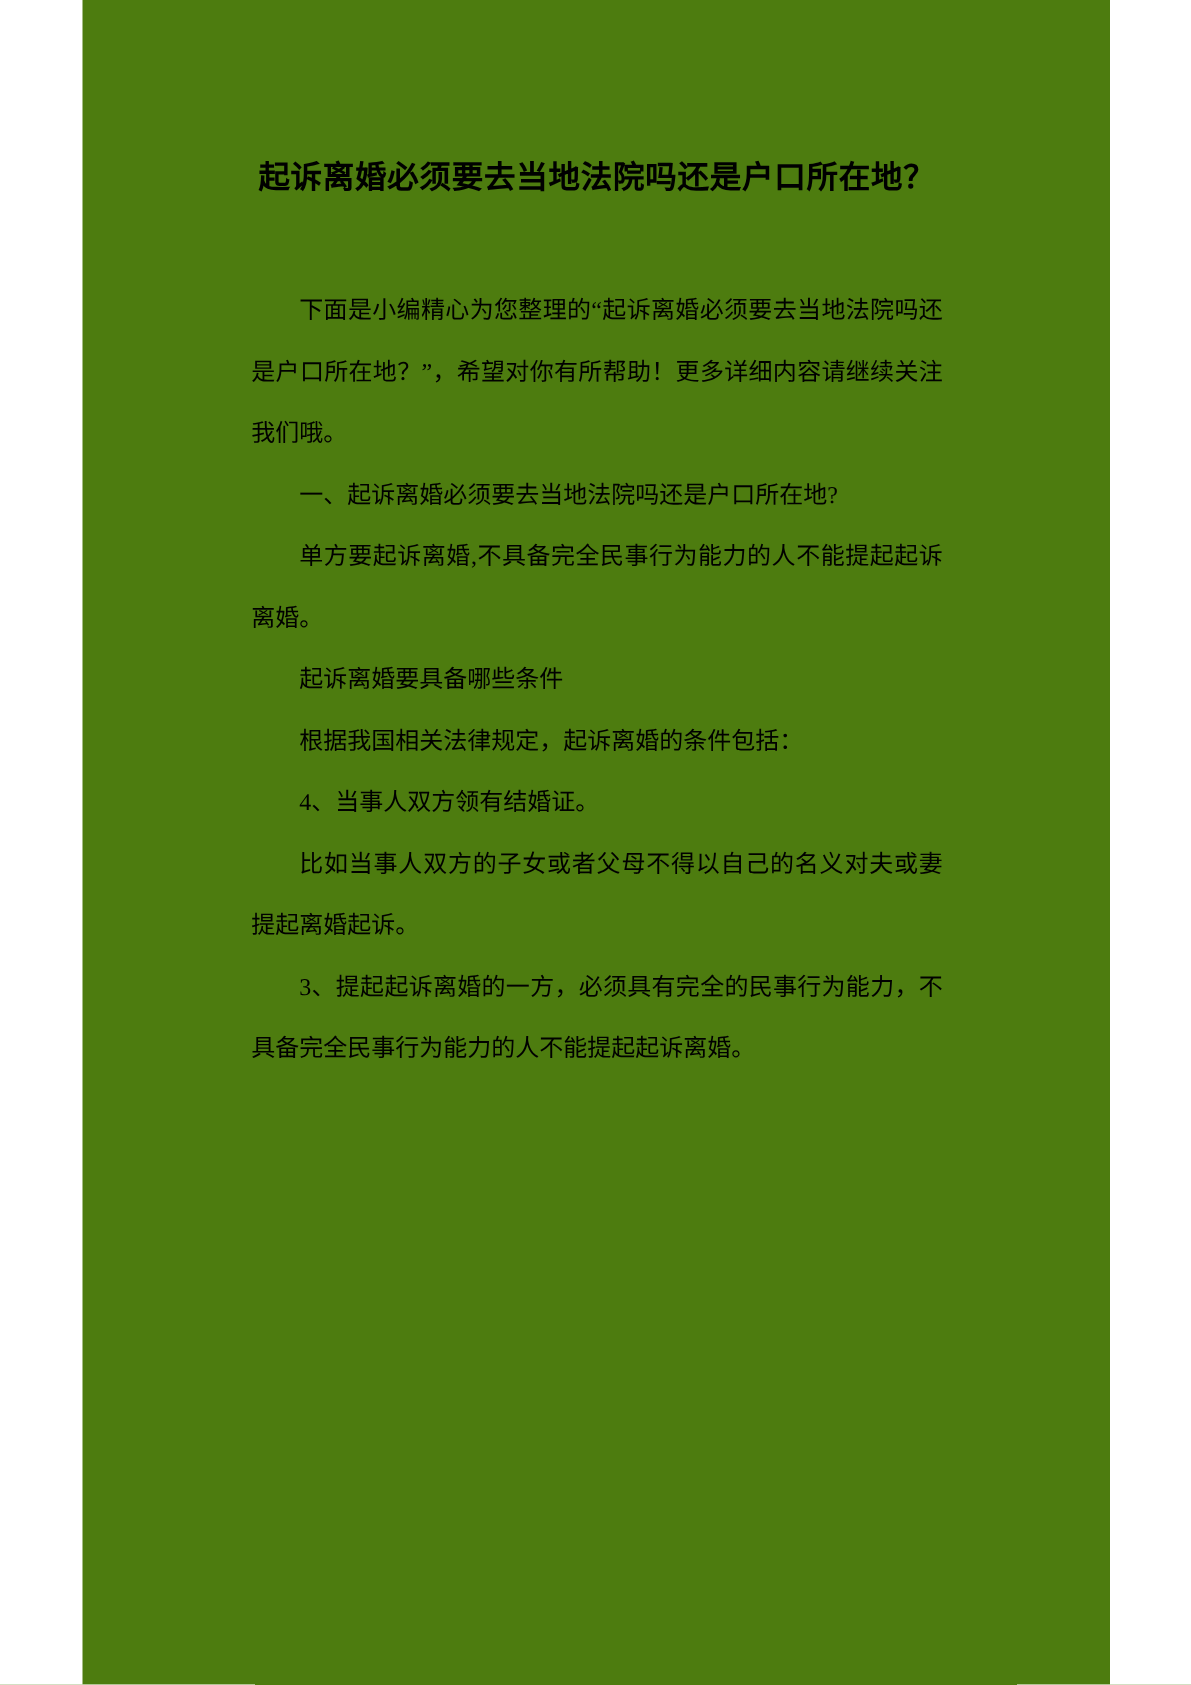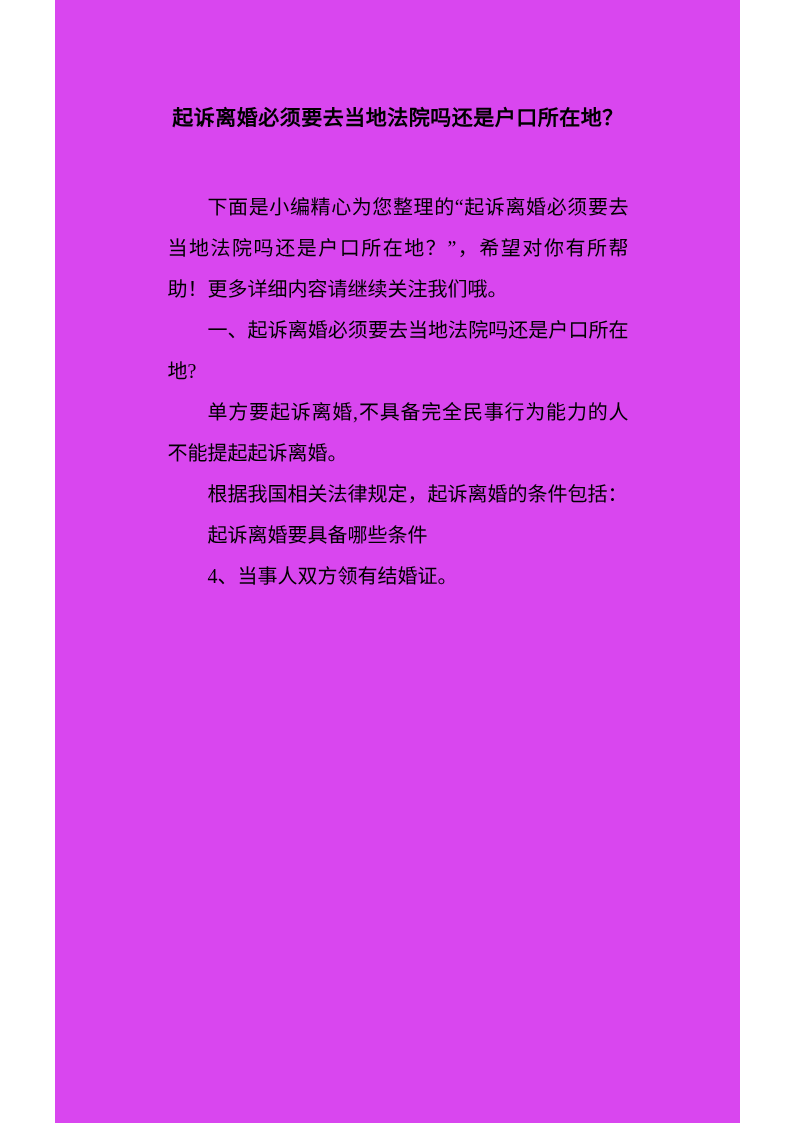--- a/index.html
+++ b/index.html
@@ -6,48 +6,50 @@
       margin: 0;
       padding: 0;
       background: #ffffff;
     }
     .page {
       position: relative;
       width: 685px;
       height: 1123px;
       margin: 0 auto;
       box-sizing: border-box;
-      background: #d946ef;
+      background: #4d7c0f;
       color: #000000;
       padding: 96px 111px 0 113px;
       font-family: "Liberation Serif", "DejaVu Serif", serif;
       overflow: hidden;
     }
     .doc-title {
       margin: 0 0 47px 0;
       font-size: 21px;
       font-weight: bold;
       line-height: 44px;
       text-align: center;
       letter-spacing: 0.5px;
     }
     .doc-paragraph {
       margin: 0;
-      font-size: 20px;
+      font-size: 16px;
       line-height: 41px;
       text-align: justify;
       text-indent: 2em;
       word-break: break-all;
     }
   </style>
 </head>
 <body>
 
 <div class="page">
   <h1 class="doc-title">起诉离婚必须要去当地法院吗还是户口所在地？</h1>
 
   <p class="doc-paragraph">下面是小编精心为您整理的“起诉离婚必须要去当地法院吗还是户口所在地？”，希望对你有所帮助！更多详细内容请继续关注我们哦。</p>
   <p class="doc-paragraph">一、起诉离婚必须要去当地法院吗还是户口所在地?</p>
   <p class="doc-paragraph">单方要起诉离婚,不具备完全民事行为能力的人不能提起起诉离婚。</p>
+  <p class="doc-paragraph">起诉离婚要具备哪些条件</p>
   <p class="doc-paragraph">根据我国相关法律规定，起诉离婚的条件包括：</p>
-  <p class="doc-paragraph">起诉离婚要具备哪些条件</p>
   <p class="doc-paragraph">4、当事人双方领有结婚证。</p>
+  <p class="doc-paragraph">比如当事人双方的子女或者父母不得以自己的名义对夫或妻提起离婚起诉。</p>
+  <p class="doc-paragraph">3、提起起诉离婚的一方，必须具有完全的民事行为能力，不具备完全民事行为能力的人不能提起起诉离婚。</p>
 </div>
 
 </body></html>

